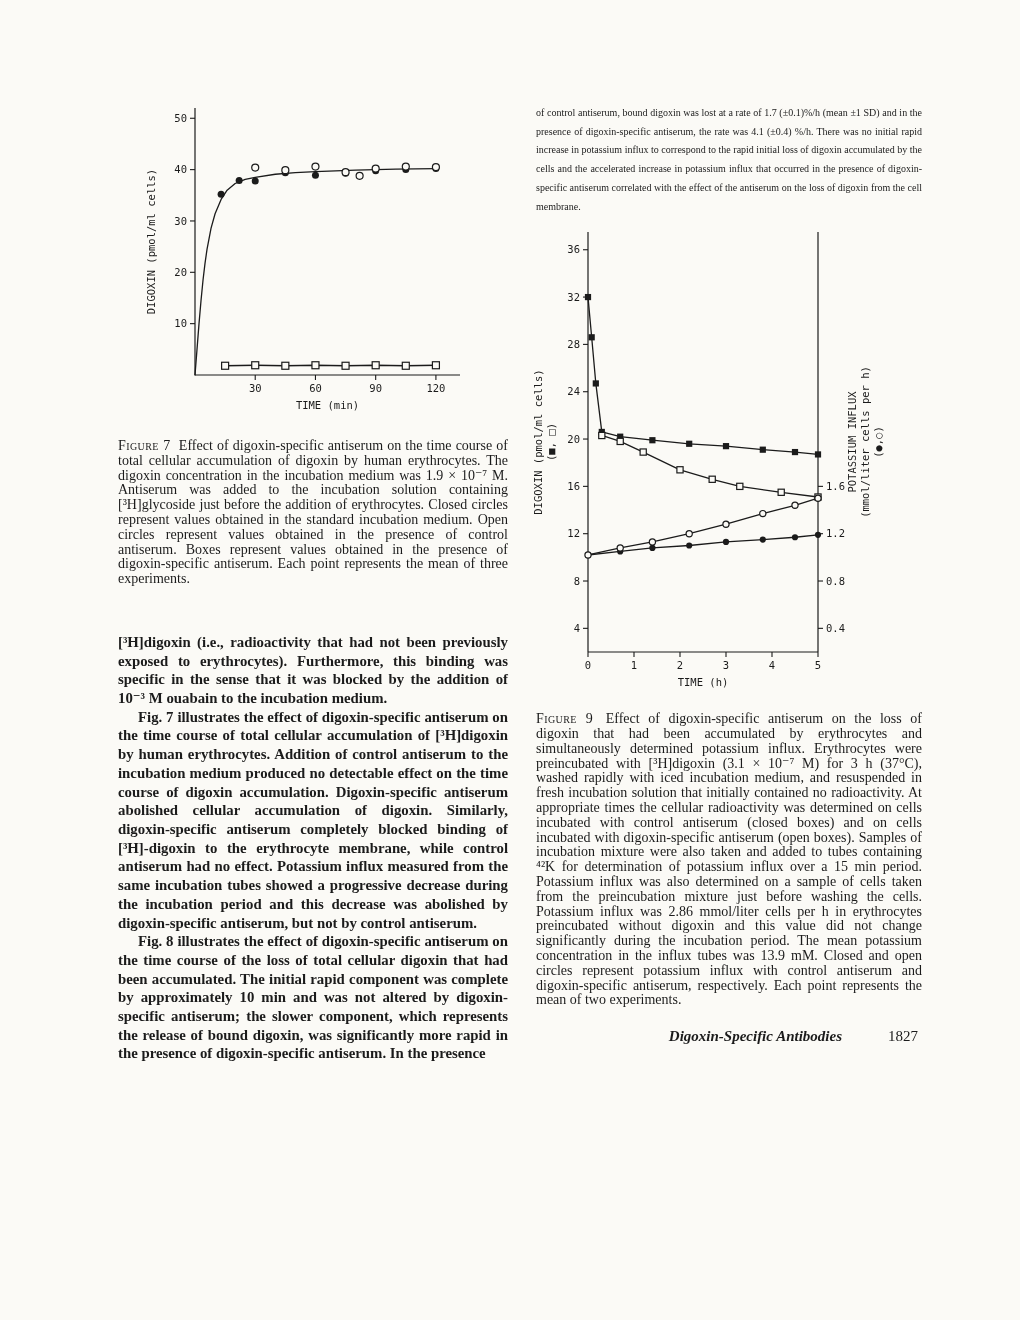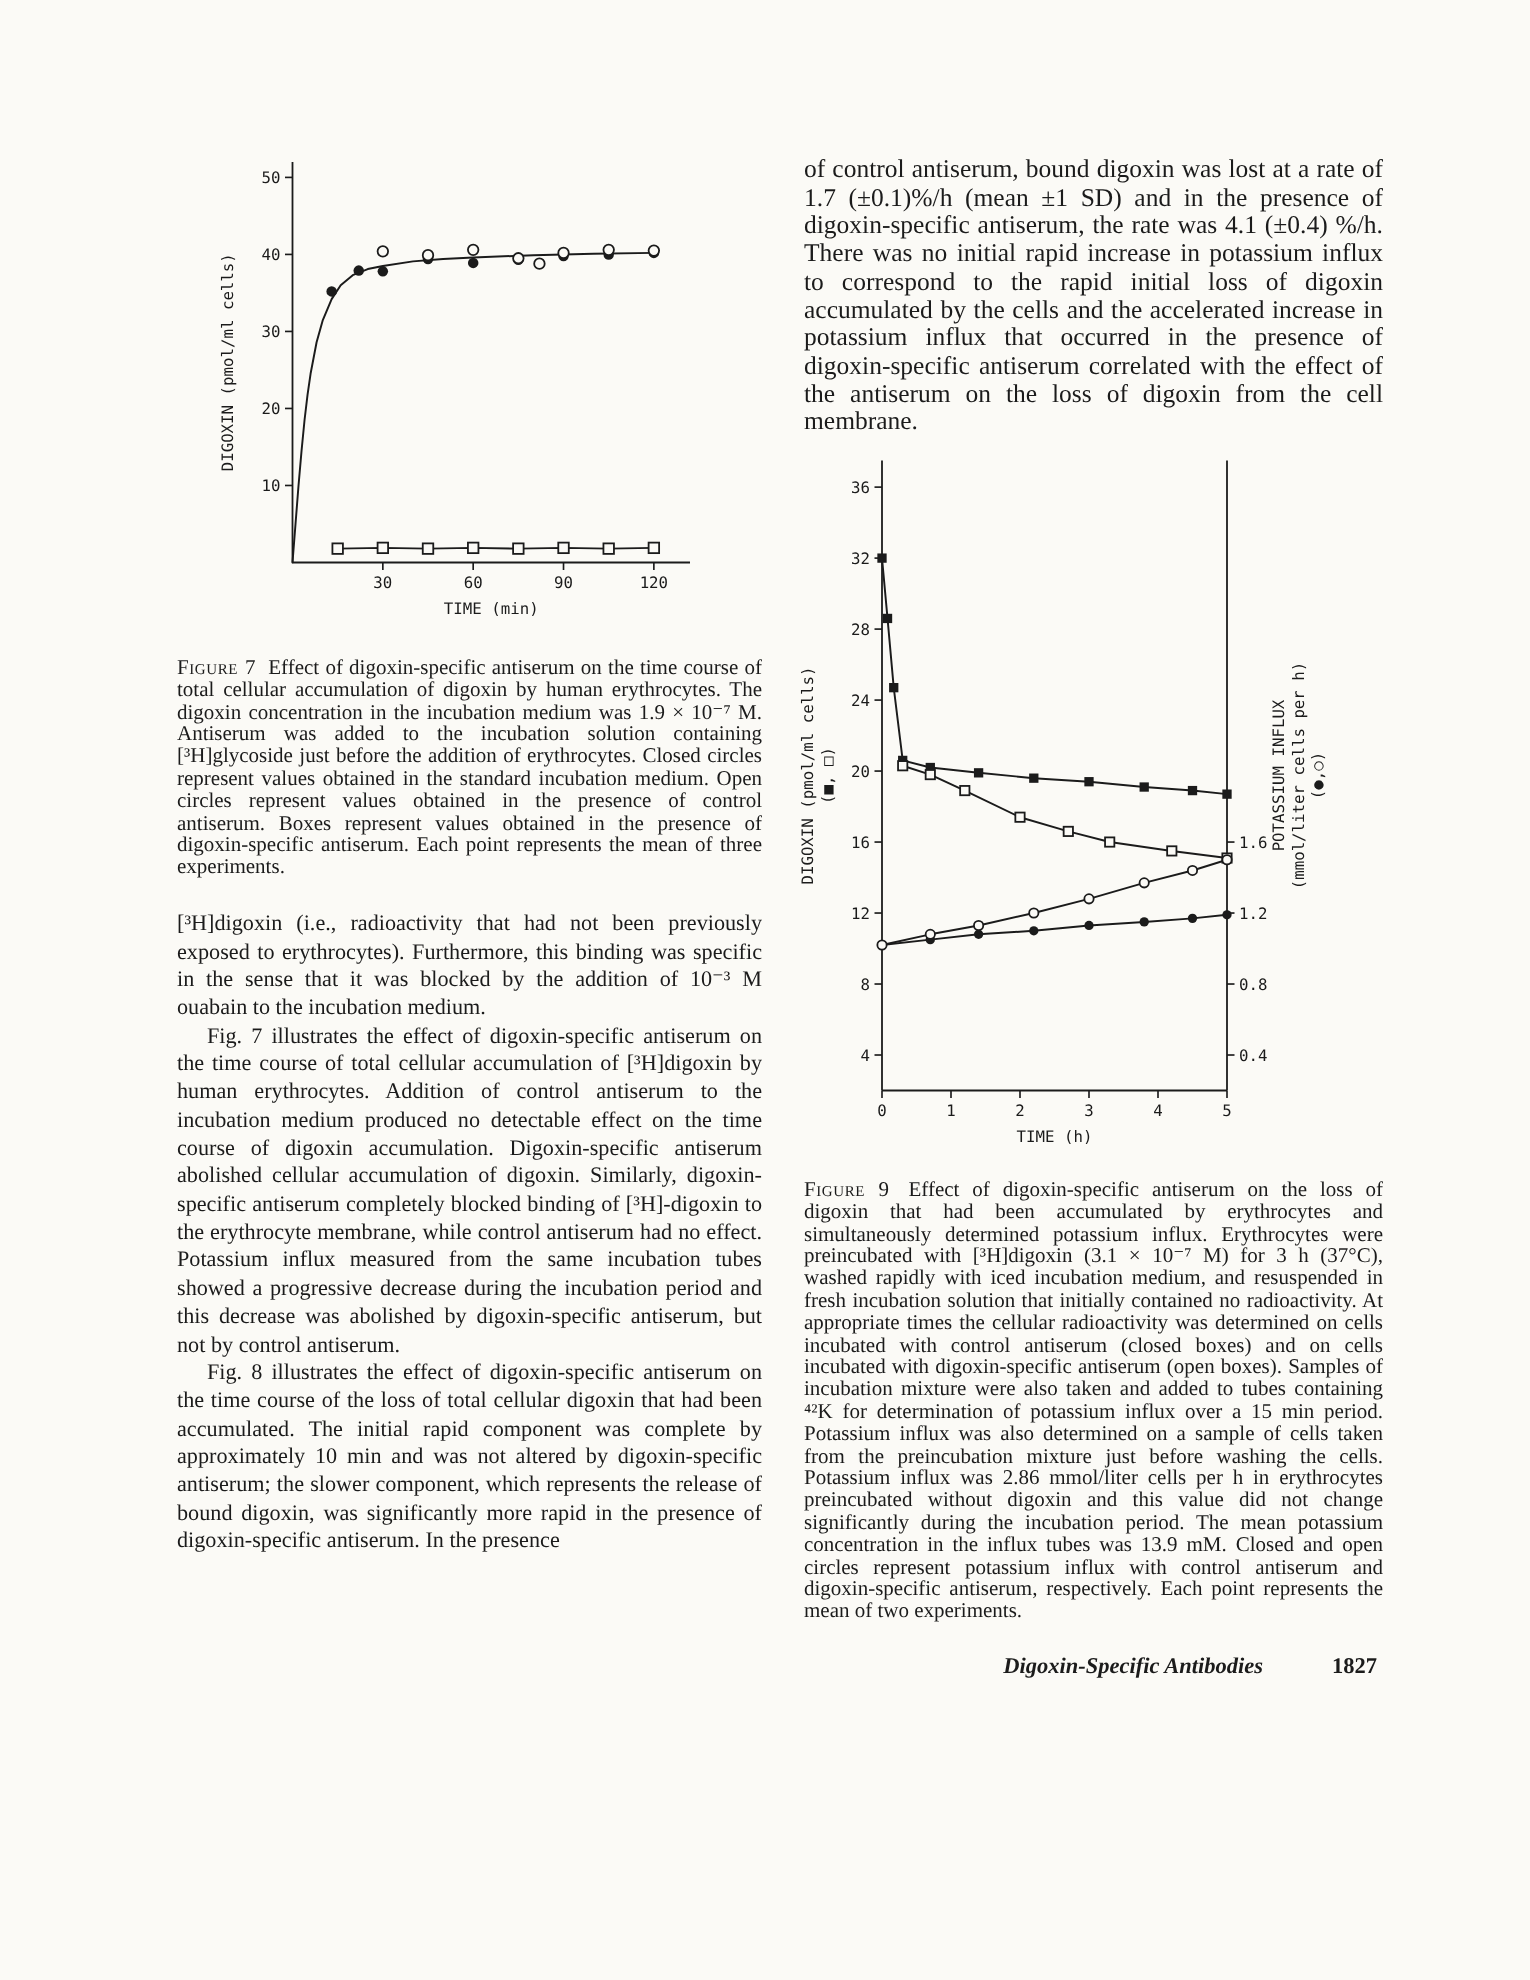--- a/index.html
+++ b/index.html
@@ -29,47 +29,47 @@
     font-size:14px;
     line-height:14.8px;
     text-align:justify;
   }
   .fig-label {
     font-variant:small-caps;
     letter-spacing:0.4px;
     margin-right:4px;
   }
 
-  .body-text { margin-top:20px; }
+  .body-text { margin-top:46px;font-weight:bold; }
   .body-text p {
     margin:0;
     font-size:14.8px;
     line-height:18.7px;
     text-align:justify;
   }
   .body-text p.indent { text-indent:20px; }
 
   .col-right > p.lead {
     margin:6px 0 0 0;
-    font-size:17px;
+    font-size:10px;
     line-height:18.7px;
     text-align:justify;
   }
 
   .footer {
     margin-top:20px;
     display:flex;
     justify-content:flex-end;
     align-items:baseline;
     gap:46px;
     font-size:15px;
     padding-right:4px;
   }
   .running-title { font-style:italic; font-weight:bold; }
-  .page-number  { font-weight:bold;text-align:center; }
+  .page-number  { font-weight:normal;text-align:center; }
 </style>
 </head>
 <body>
 
 <div class="page">
 
   <div class="col-left">
 
     <div class="chart-wrap fig7-wrap">
       <svg class="chart" width="346" height="323" role="img">

